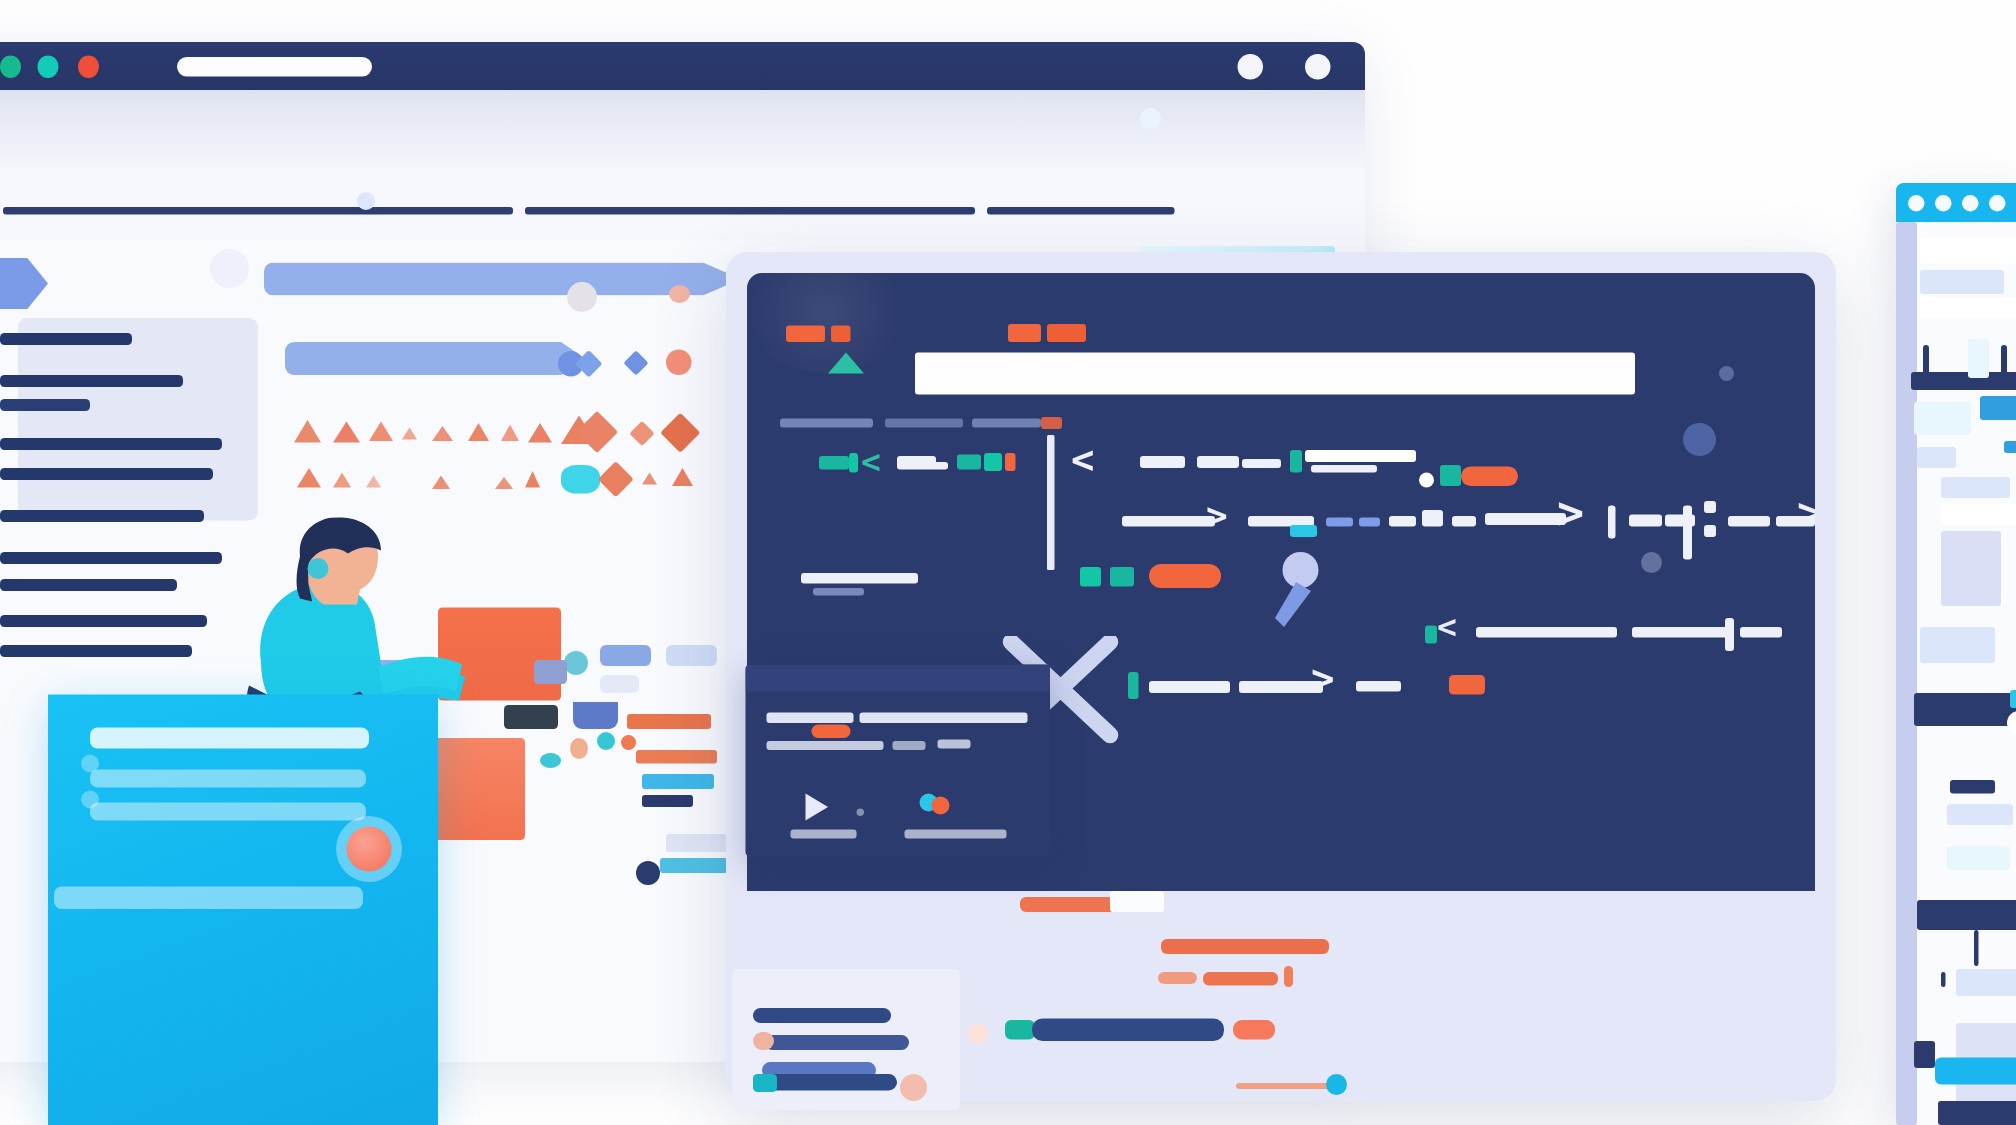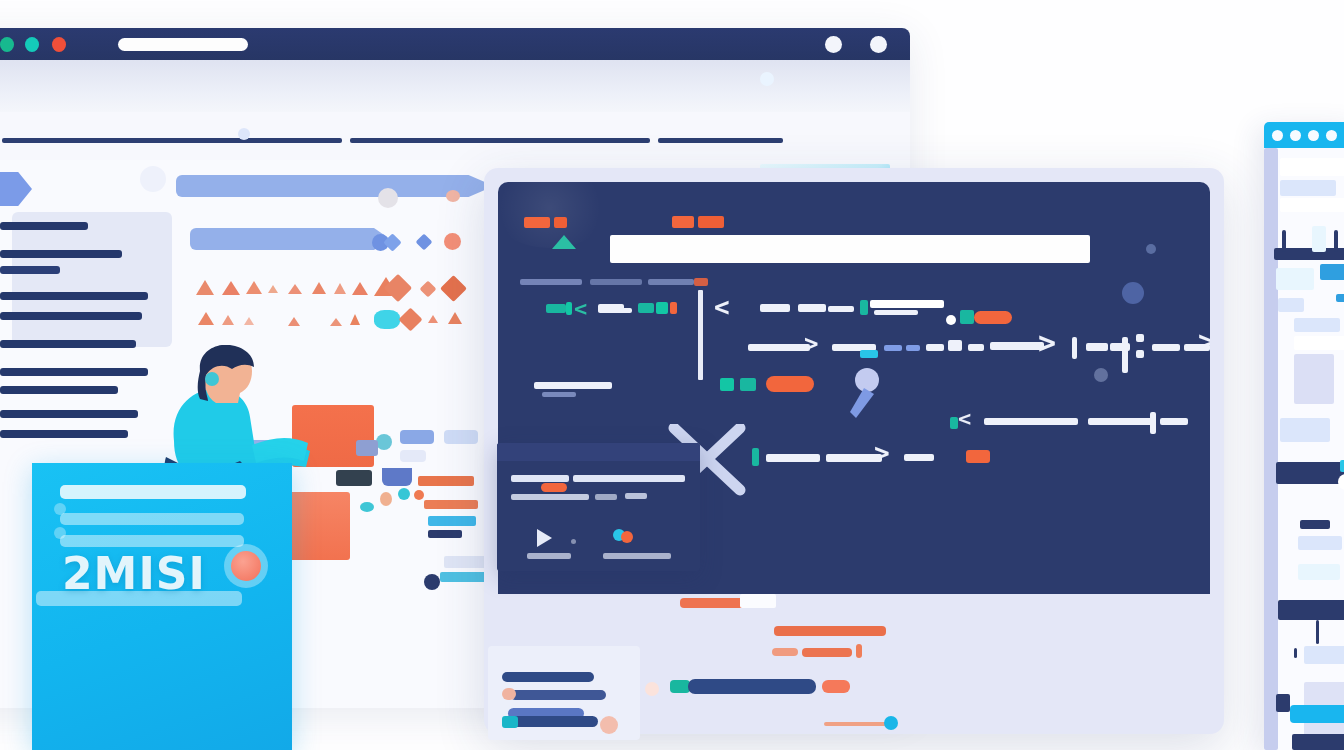--- a/index.html
+++ b/index.html
@@ -294,21 +294,20 @@
   </svg>
 
   <div class="cyancard">
     <div class="cline" style="left:28px;top:22px;width:186px;height:14px;"></div>
     <div class="cdim" style="left:28px;top:50px;width:184px;height:12px;"></div>
     <div class="cdim" style="left:28px;top:72px;width:184px;height:12px;"></div>
     <div class="cdim" style="left:4px;top:128px;width:206px;height:15px;"></div>
     <div class="cdim" style="left:22px;top:40px;width:12px;height:12px;border-radius:50%;opacity:.7;"></div>
     <div class="cdim" style="left:22px;top:64px;width:12px;height:12px;border-radius:50%;opacity:.7;"></div>
   </div>
-  <div class="cyanglyph">2MISI</div>
   <div class="redblob">
       <i></i>
     </div>
 
   <div class="win-front">
 
     <div class="editor">
       <div class="editor-glow"></div>
 
       <div class="tk or" style="left:26px;top:35px;width:26px;height:11px;"></div>

